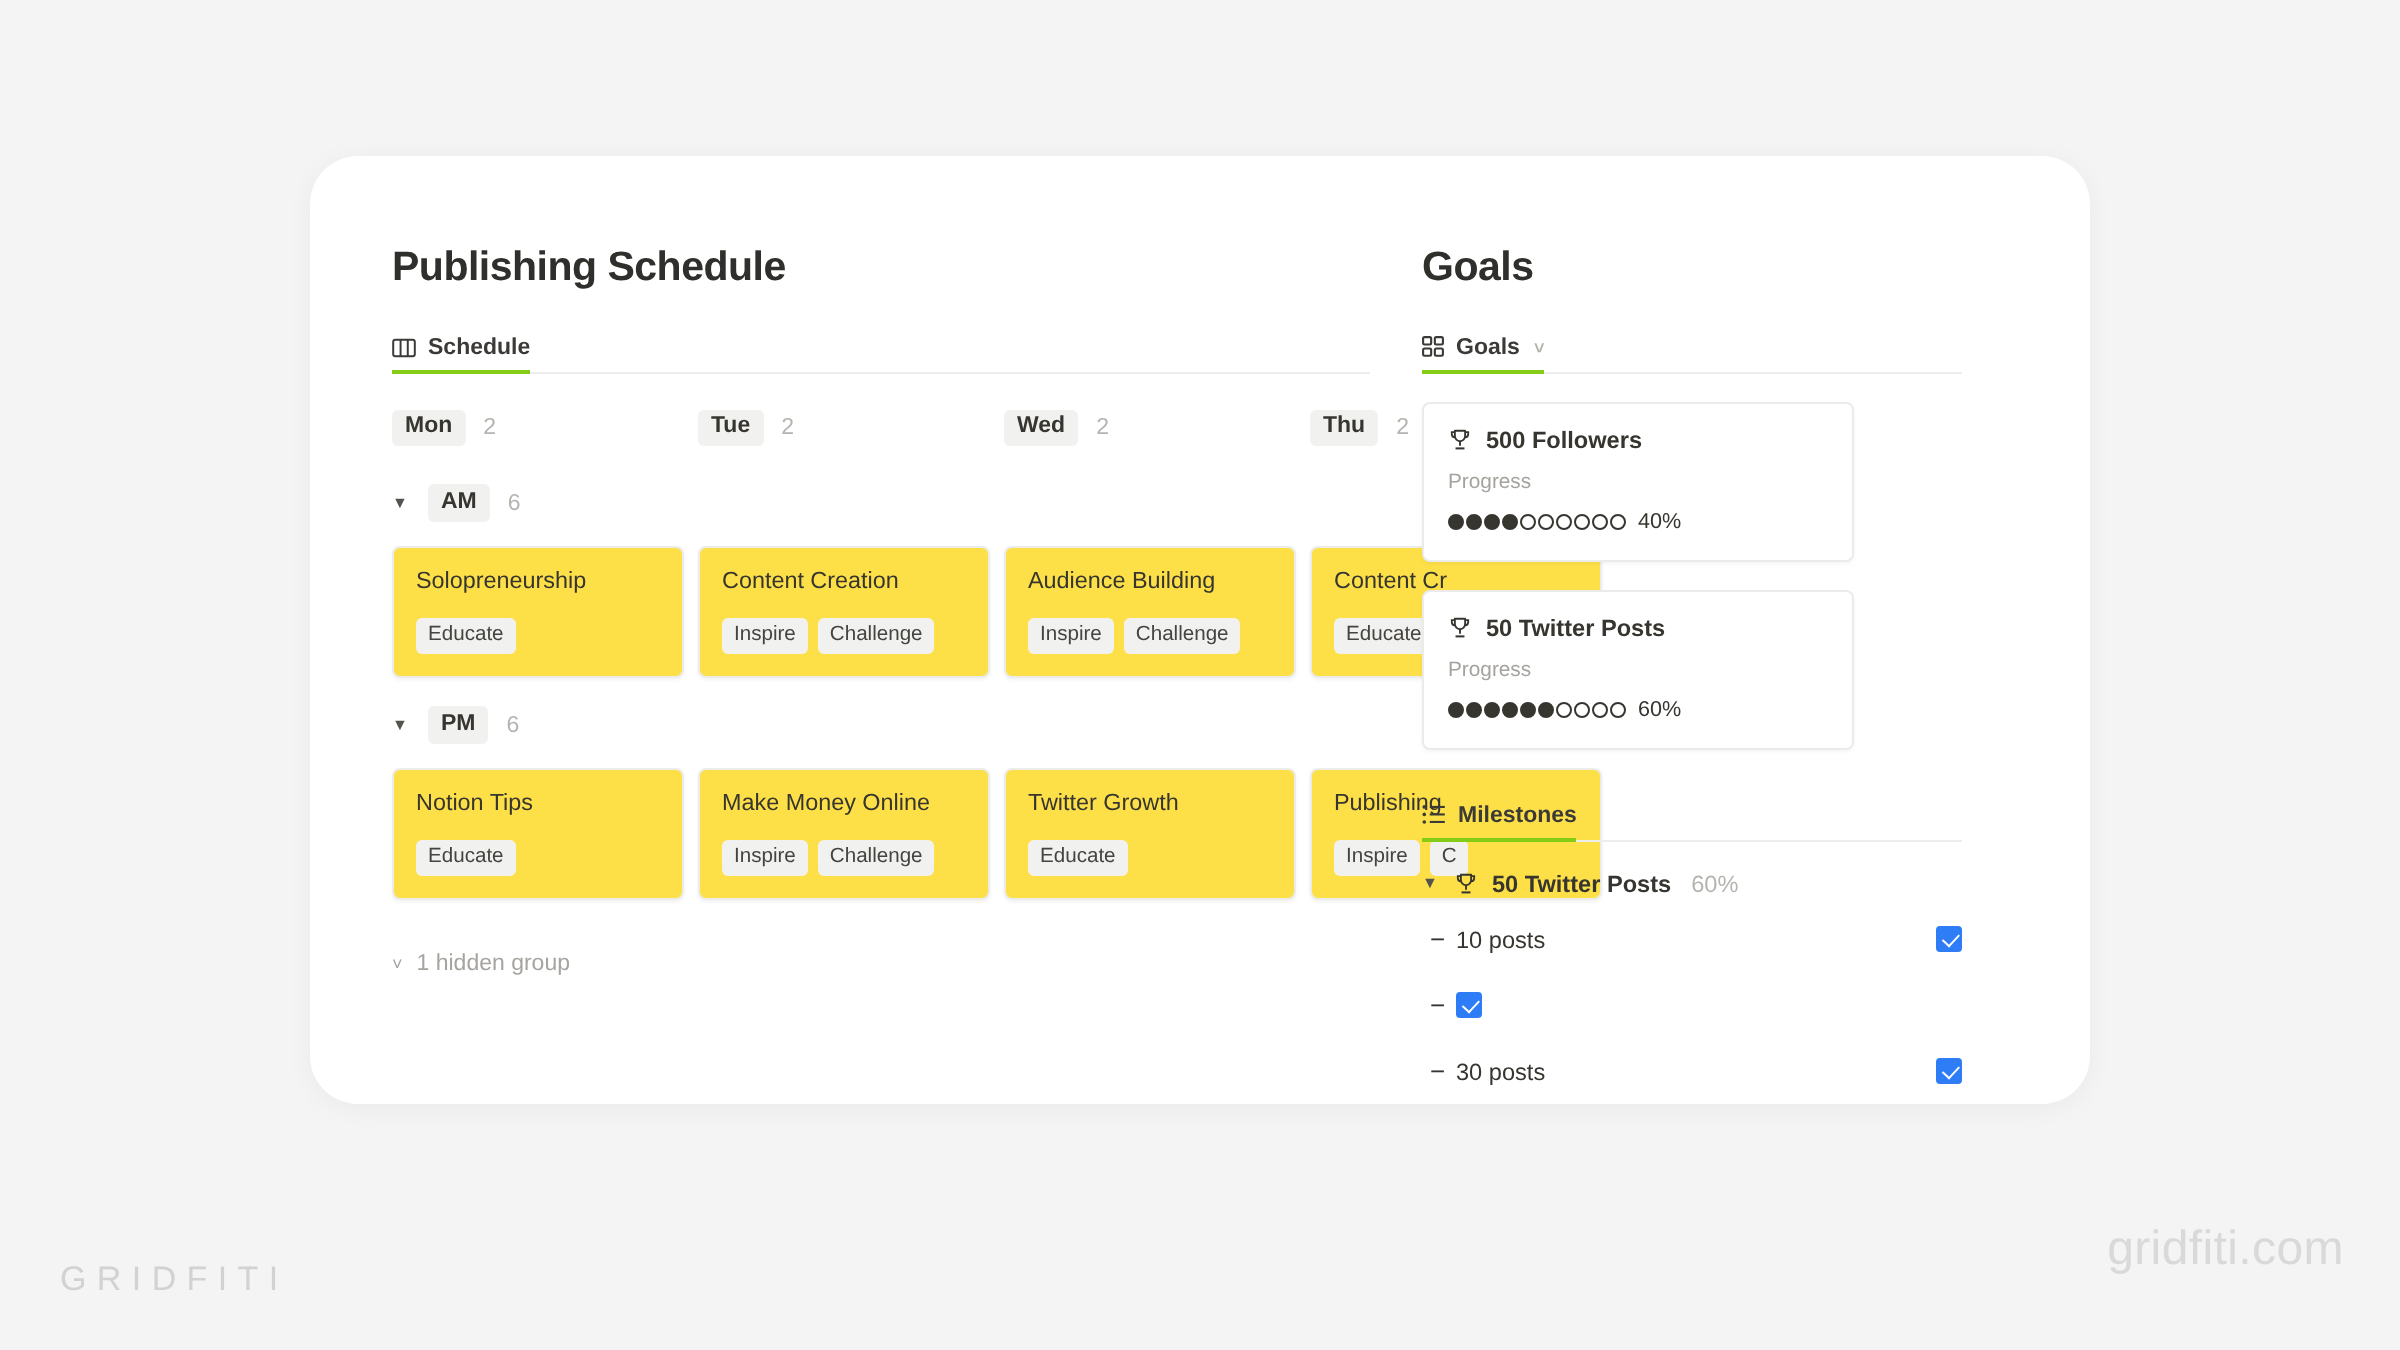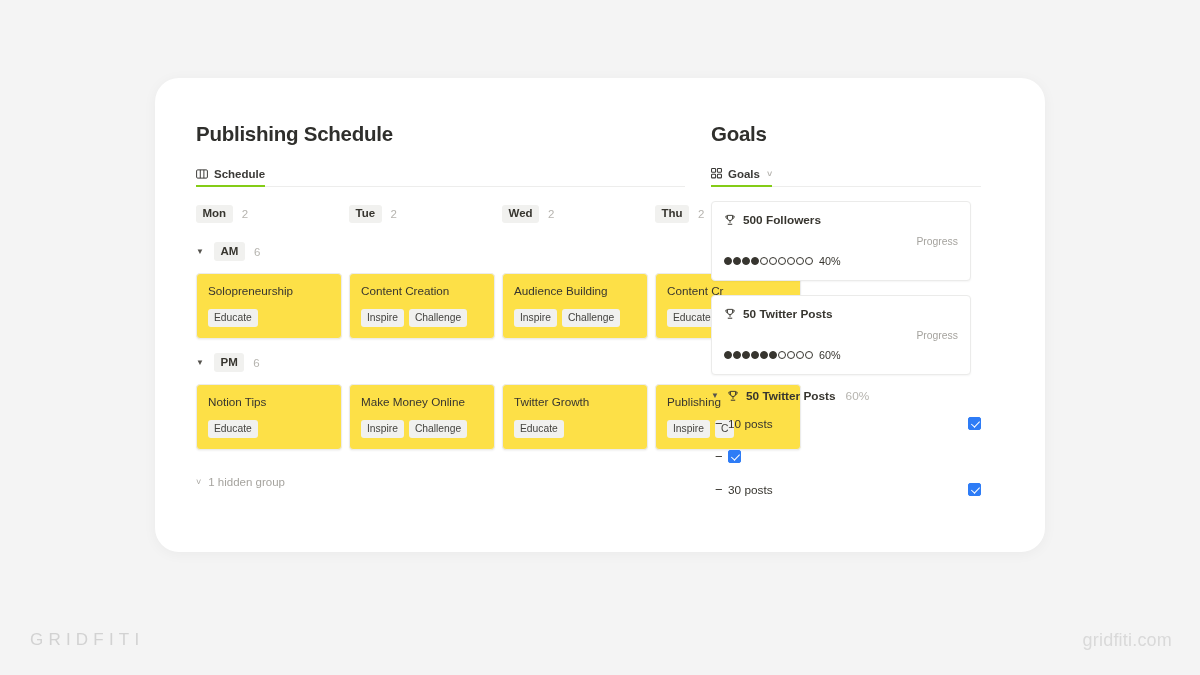--- a/index.html
+++ b/index.html
@@ -191,28 +191,27 @@
     margin-top: 14px;
     display: flex;
     align-items: flex-end;
     height: 26px;
     border-bottom: 1px solid #ededec;
     width: 270px;
   }
 
   .goal-card {
     margin-top: 14px;
-    width: 260px;
+    width: 216px;
     border: 1px solid #ebebea;
     border-radius: 4px;
     box-shadow: 0 1px 2px rgba(15,15,15,0.045);
     padding: 11px 12px 13px 12px;
     background: #fff;
     cursor: pointer;
-    text-align: right;
   }
   .goal-head {
     display: flex;
     align-items: center;
     gap: 7px;
     font-size: 11.8px;
     font-weight: bold;
     color: #37352f;
   }
   .goal-sub {
@@ -308,22 +307,22 @@
     left: 30px;
     bottom: 25px;
     font-size: 17px;
     letter-spacing: 5.2px;
     color: #d2d2d2;
     font-weight: normal;
   }
   .wm-right {
     position: absolute;
     right: 28px;
-    bottom: 24px;
-    font-size: 18px;
+    bottom: 36px;
+    font-size: 24px;
     color: #d9d9d9;
     letter-spacing: 0.2px;
   }
 
   svg { display: block; }
 </style>
 </head>
 <body>
 
 <div class="app-card">
@@ -514,20 +513,35 @@
           <span class="dot filled"></span>
           <span class="dot"></span>
           <span class="dot"></span>
           <span class="dot"></span>
           <span class="dot"></span>
         </span>
         <span>60%</span>
       </div>
     </div>
 
+    <div class="milestones-tabs">
+      <div class="view-tab">
+        <span class="ticon">
+          <svg width="12" height="11" viewBox="0 0 13 12">
+            <line x1="4.2" y1="1.6" x2="12.4" y2="1.6" stroke="#3b3a37" stroke-width="1.15"></line>
+            <line x1="4.2" y1="5.7" x2="12.4" y2="5.7" stroke="#3b3a37" stroke-width="1.15"></line>
+            <line x1="4.2" y1="9.8" x2="12.4" y2="9.8" stroke="#3b3a37" stroke-width="1.15"></line>
+            <circle cx="1.2" cy="1.6" r="1" fill="#3b3a37"></circle>
+            <circle cx="1.2" cy="5.7" r="1" fill="#3b3a37"></circle>
+            <circle cx="1.2" cy="9.8" r="1" fill="#3b3a37"></circle>
+          </svg>
+        </span>
+        <span>Milestones</span>
+      </div>
+    </div>
 
     <div class="ms-group-head">
       <span class="caret">▼</span>
       <span>
         <svg width="12" height="12" viewBox="0 0 14 14">
           <path d="M4 1.6h6v3.1a3 3 0 0 1-6 0z" fill="none" stroke="#37352f" stroke-width="1.1" stroke-linejoin="round"></path>
           <path d="M4 2.4H2.2v1.1a2 2 0 0 0 1.9 2" fill="none" stroke="#37352f" stroke-width="1.05"></path>
           <path d="M10 2.4h1.8v1.1a2 2 0 0 1-1.9 2" fill="none" stroke="#37352f" stroke-width="1.05"></path>
           <line x1="7" y1="7.7" x2="7" y2="10.4" stroke="#37352f" stroke-width="1.1"></line>
           <line x1="4.4" y1="11.9" x2="9.6" y2="11.9" stroke="#37352f" stroke-width="1.2"></line>

